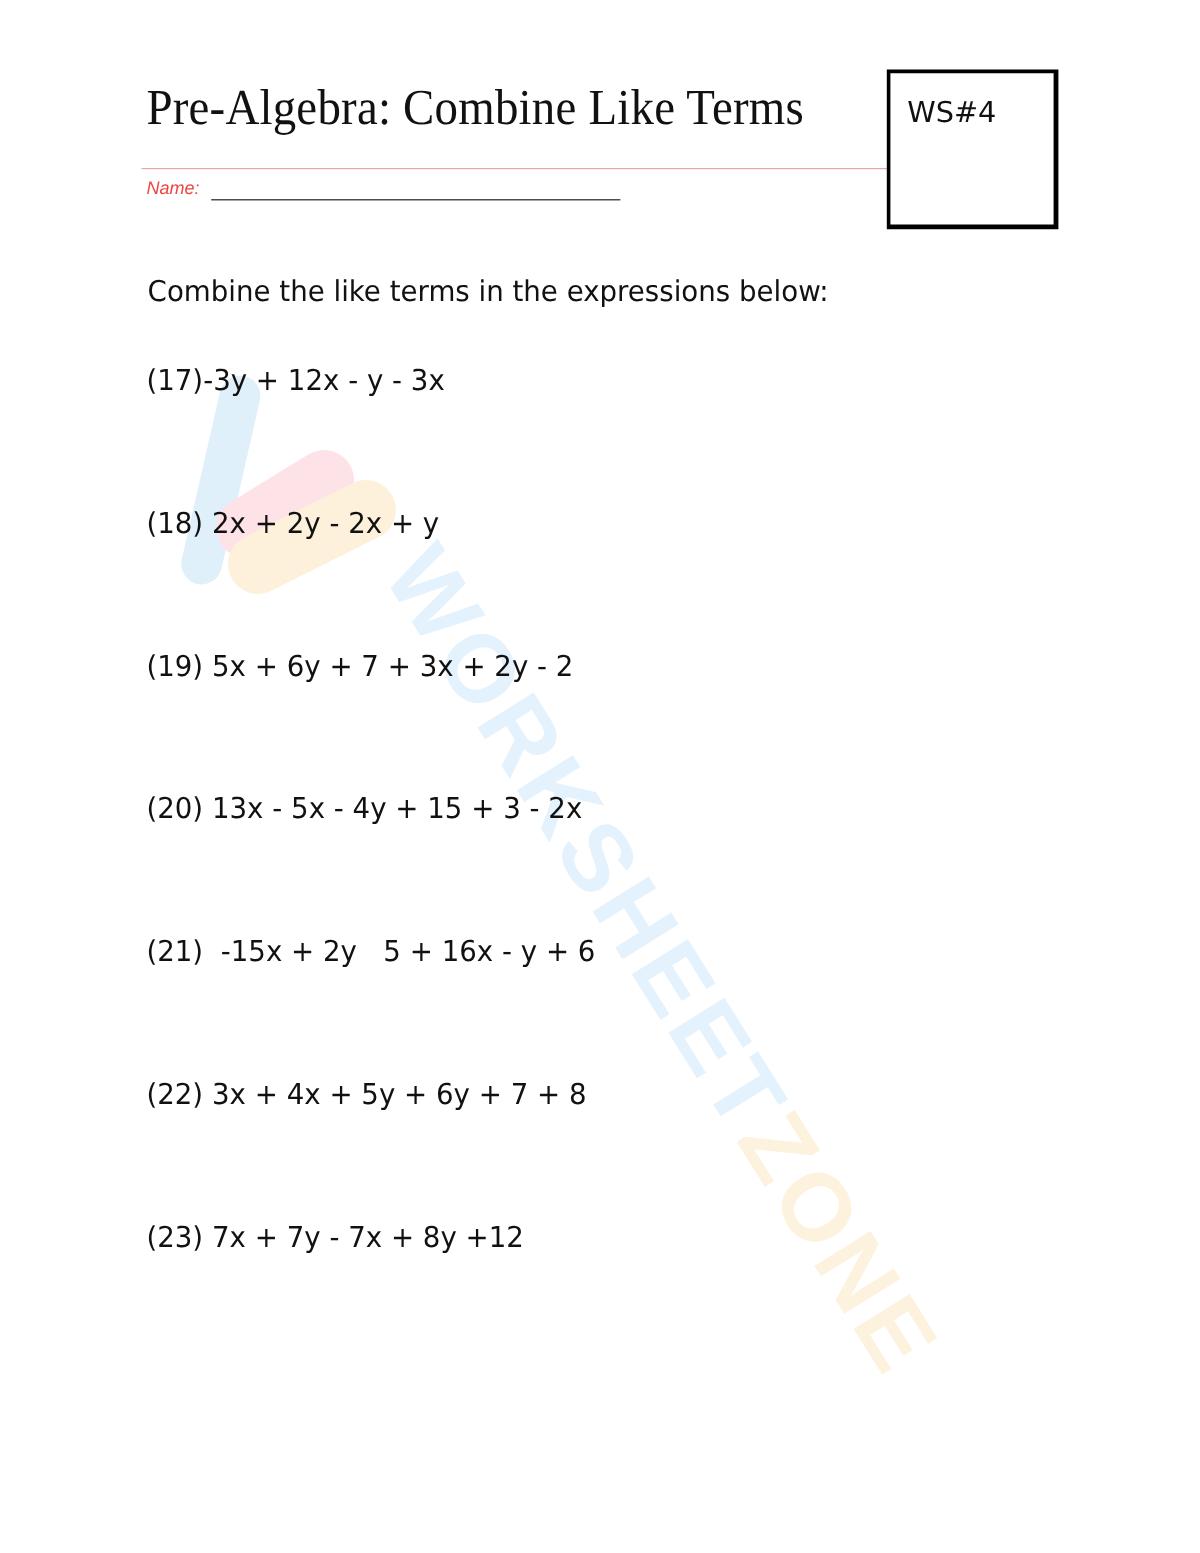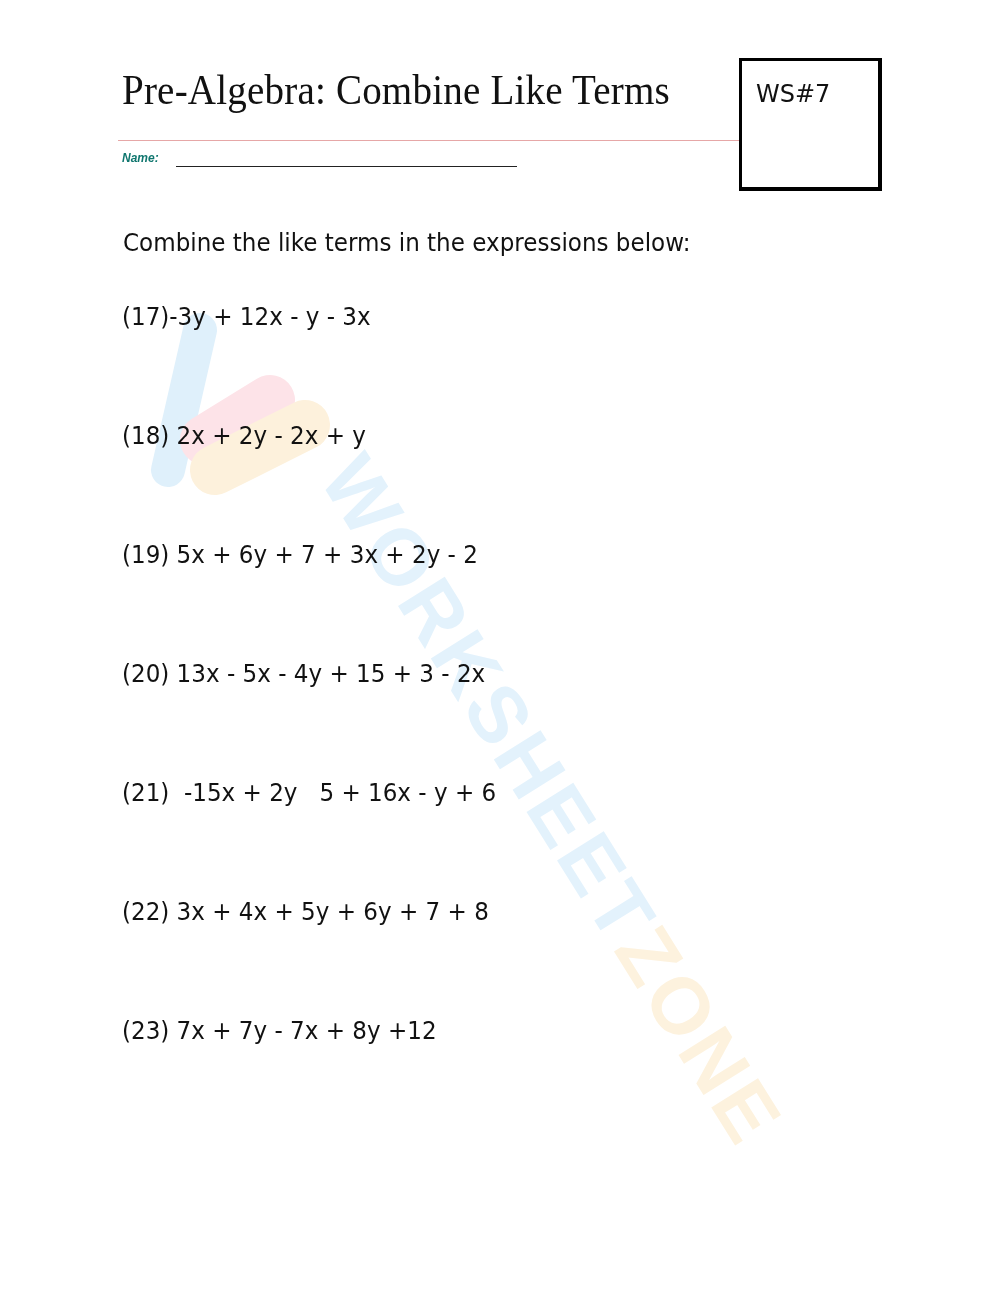--- a/index.html
+++ b/index.html
@@ -1,21 +1,21 @@
 <!DOCTYPE html>
 <html><head>
   <meta charset="utf-8">
   <style>
     html, body { margin: 0; padding: 0; background: #ffffff; }
     body { width: 1000px; height: 1294px; position: relative; overflow: hidden; font-family: "DejaVu Sans", sans-serif; color: #000; }
     .title { position: absolute; left: 122px; top: 64px; font-family: "Liberation Serif", "DejaVu Serif", serif; font-size: 42px; line-height: 52px; color: #111; white-space: nowrap; transform: scaleX(0.93); transform-origin: left top; letter-spacing: 0.2px; }
     .rule { position: absolute; left: 118px; top: 140px; width: 622px; height: 1px; background: #e6a7a7; }
     .ws-box { position: absolute; left: 739px; top: 58px; width: 136px; height: 126px; border: 3px solid #000; border-bottom-width: 4px; border-right-width: 4px; }
     .ws-label { position: absolute; left: 14px; top: 18px; font-family: "DejaVu Sans", sans-serif; font-size: 24px; line-height: 30px; color: #111; }
-    .name-label { position: absolute; left: 122px; top: 148px; font-family: "Liberation Sans", sans-serif; font-weight: bold; font-style: italic; font-size: 12px; line-height: 20px; color: #0f766e; }
+    .name-label { position: absolute; left: 122px; top: 148px; font-family: "Liberation Sans", sans-serif; font-weight: normal; font-style: italic; font-size: 15px; line-height: 20px; color: #ef4444; }
     .name-line { position: absolute; left: 176px; top: 166px; width: 341px; height: 1px; background: #222; }
     .instructions { position: absolute; left: 123px; top: 227px; font-size: 24px; line-height: 32px; color: #111; white-space: nowrap; transform: scaleX(0.96); transform-origin: left top; }
     .problem { position: absolute; left: 122px; font-size: 24px; line-height: 32px; color: #111; white-space: pre; transform: scaleX(0.96); transform-origin: left top; }
     .problem .num { }
     .watermark { position: absolute; left: 0; top: 0; width: 1000px; height: 1294px; pointer-events: none; }
   </style>
 </head>
 <body>
 
 <svg class="watermark" viewBox="0 0 1000 1294" xmlns="http://www.w3.org/2000/svg">
@@ -26,21 +26,21 @@
   </g>
   <text x="0" y="0" transform="translate(318 478) rotate(58)" font-family="Liberation Sans, sans-serif" font-weight="bold" font-size="80" letter-spacing="4">
     <tspan fill="#e3f2fc">WORKSHEET</tspan><tspan fill="#fdf2de">ZONE</tspan>
   </text>
 </svg>
 
 <div class="title">Pre-Algebra: Combine Like Terms</div>
 <div class="rule"></div>
 
 <div class="ws-box">
-  <div class="ws-label">WS#7</div>
+  <div class="ws-label">WS#4</div>
 </div>
 
 <div class="name-label">Name:</div>
 <div class="name-line"></div>
 
 <div class="instructions">Combine the like terms in the expressions below:</div>
 
 <div class="problem" style="top:301px"><span class="num">(17)</span><span>-3y + 12x - y - 3x</span></div>
 <div class="problem" style="top:420px"><span class="num">(18)</span><span> 2x + 2y - 2x + y</span></div>
 <div class="problem" style="top:539px"><span class="num">(19)</span><span> 5x + 6y + 7 + 3x + 2y - 2</span></div>

